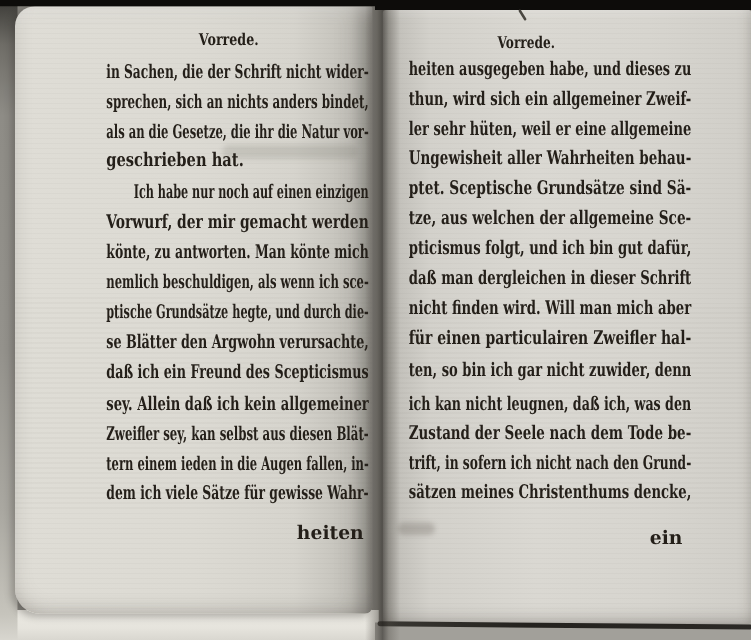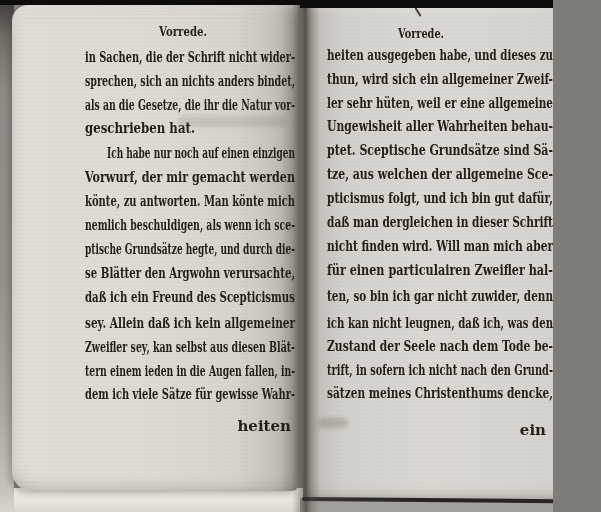--- a/index.html
+++ b/index.html
@@ -3,21 +3,21 @@
 <meta charset="utf-8">
 <title>Vorrede</title>
 <style>
   html, body { margin: 0; padding: 0; }
   body {
     width: 601px; height: 512px;
     font-family: "DejaVu Serif", "Liberation Serif", serif;
     background: #7e7c76;
   }
   .scan {
-    position: relative; width: 553px; height: 512px;
+    position: relative; width: 601px; height: 512px;
     overflow: hidden; background: #84827c;
   }
 
   
   .below-left {
     position: absolute; left: 0; top: 488px; width: 303px; height: 24px;
     background: linear-gradient(180deg, #eae8e1 0%, #e6e4dd 60%, #d9d7d0 100%);
   }
   .below-right {
     position: absolute; left: 300px; top: 498px; width: 301px; height: 14px;

